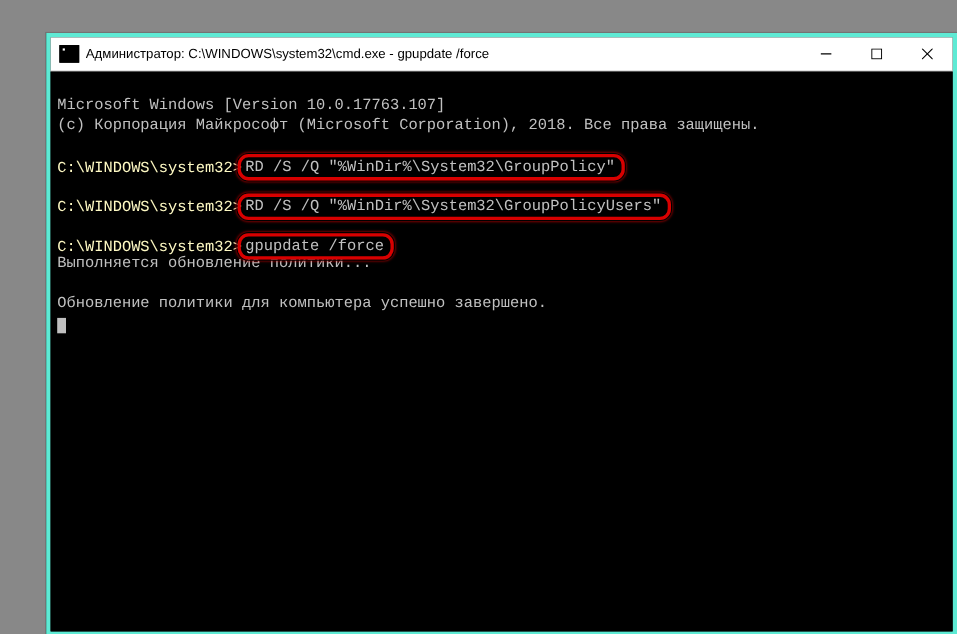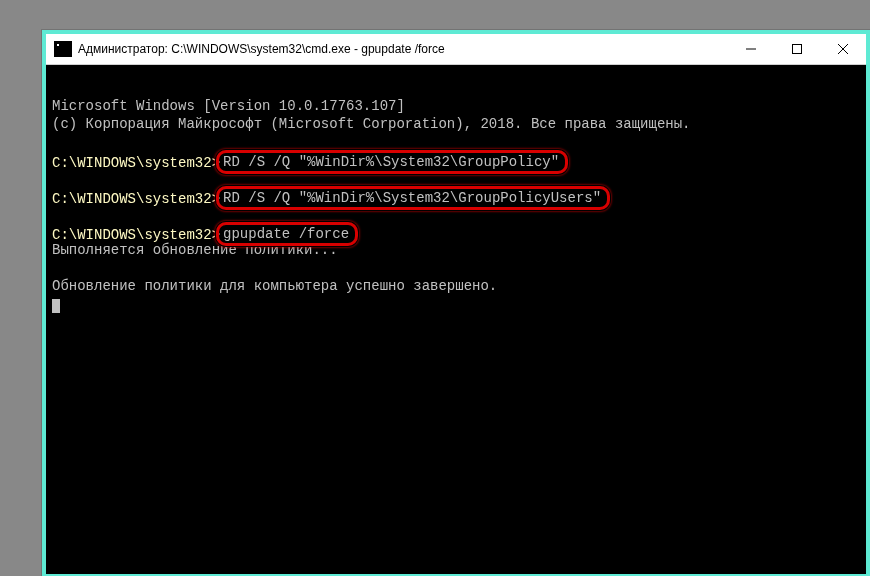--- a/index.html
+++ b/index.html
@@ -74,21 +74,21 @@
     stroke-width: 1;
     fill: none;
   }
   .console {
     flex: 1;
     background: #000;
     color: #c0c0c0;
     font-family: Consolas, "Courier New", monospace;
     font-size: 14px;
     line-height: 18px;
-    padding: 14px 6px;
+    padding: 4px 6px;
     white-space: pre;
     overflow: hidden;
     position: relative;
   }
   .line { display: block; height: 18px; }
   .prompt { color: #fef9c3; }
   .cmd {
     display: inline-block;
     color: #c0c0c0;
     position: relative;

